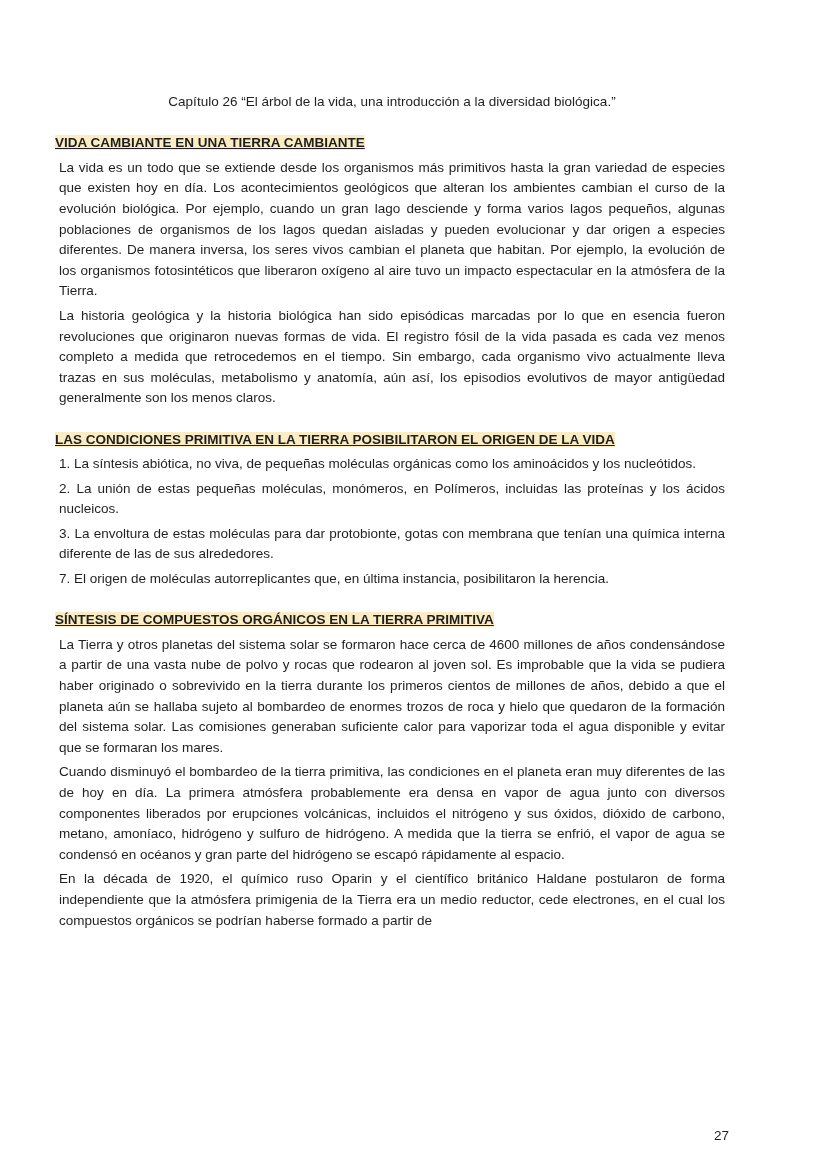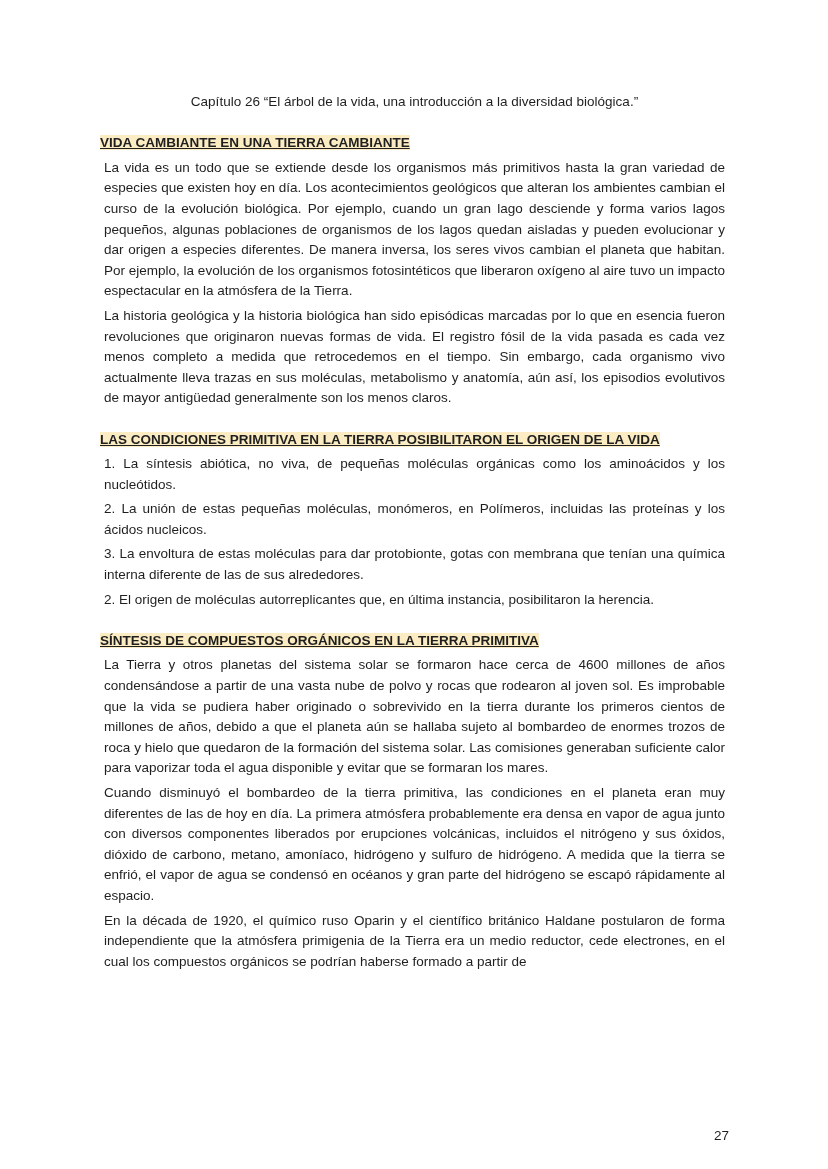--- a/index.html
+++ b/index.html
@@ -7,21 +7,21 @@
     padding: 0;
     background: #e8e8e8;
   }
   .page {
     width: 828px;
     height: 1169px;
     margin: 0 auto;
     position: relative;
     background: var(--paper, #ffffff);
     box-sizing: border-box;
-    padding: 92px 99px 0 100px;
+    padding: 92px 99px 0 55px;
     color: var(--ink, #1f1f1f);
     font-family: "Liberation Sans", sans-serif;
     font-size: 13.5px;
     line-height: 20.6px;
     overflow: hidden;
   }
   .doc-title {
     margin: 0 0 4px 0;
     text-align: center;
     font-weight: normal;
@@ -63,21 +63,21 @@
     <h2 class="heading"><span class="hl">VIDA CAMBIANTE EN UNA TIERRA CAMBIANTE</span></h2>
     <p class="body">La vida es un todo que se extiende desde los organismos más primitivos hasta la gran variedad de especies que existen hoy en día. Los acontecimientos geológicos que alteran los ambientes cambian el curso de la evolución biológica. Por ejemplo, cuando un gran lago desciende y forma varios lagos pequeños, algunas poblaciones de organismos de los lagos quedan aisladas y pueden evolucionar y dar origen a especies diferentes. De manera inversa, los seres vivos cambian el planeta que habitan. Por ejemplo, la evolución de los organismos fotosintéticos que liberaron oxígeno al aire tuvo un impacto espectacular en la atmósfera de la Tierra.</p>
     <p class="body">La historia geológica y la historia biológica han sido episódicas marcadas por lo que en esencia fueron revoluciones que originaron nuevas formas de vida. El registro fósil de la vida pasada es cada vez menos completo a medida que retrocedemos en el tiempo. Sin embargo, cada organismo vivo actualmente lleva trazas en sus moléculas, metabolismo y anatomía, aún así, los episodios evolutivos de mayor antigüedad generalmente son los menos claros.</p>
   </section>
 
   <section>
     <h2 class="heading"><span class="hl">LAS CONDICIONES PRIMITIVA EN LA TIERRA POSIBILITARON EL ORIGEN DE LA VIDA</span></h2>
     <p class="body">1. La síntesis abiótica, no viva, de pequeñas moléculas orgánicas como los aminoácidos y los nucleótidos.</p>
     <p class="body">2. La unión de estas pequeñas moléculas, monómeros, en Polímeros, incluidas las proteínas y los ácidos nucleicos.</p>
     <p class="body">3. La envoltura de estas moléculas para dar protobionte, gotas con membrana que tenían una química interna diferente de las de sus alrededores.</p>
-    <p class="body">2. El origen de moléculas autorreplicantes que, en última instancia, posibilitaron la herencia.</p>
+    <p class="body">7. El origen de moléculas autorreplicantes que, en última instancia, posibilitaron la herencia.</p>
   </section>
 
   <section>
     <h2 class="heading"><span class="hl">SÍNTESIS DE COMPUESTOS ORGÁNICOS EN LA TIERRA PRIMITIVA</span></h2>
     <p class="body">La Tierra y otros planetas del sistema solar se formaron hace cerca de 4600 millones de años condensándose a partir de una vasta nube de polvo y rocas que rodearon al joven sol. Es improbable que la vida se pudiera haber originado o sobrevivido en la tierra durante los primeros cientos de millones de años, debido a que el planeta aún se hallaba sujeto al bombardeo de enormes trozos de roca y hielo que quedaron de la formación del sistema solar. Las comisiones generaban suficiente calor para vaporizar toda el agua disponible y evitar que se formaran los mares.</p>
     <p class="body">Cuando disminuyó el bombardeo de la tierra primitiva, las condiciones en el planeta eran muy diferentes de las de hoy en día. La primera atmósfera probablemente era densa en vapor de agua junto con diversos componentes liberados por erupciones volcánicas, incluidos el nitrógeno y sus óxidos, dióxido de carbono, metano, amoníaco, hidrógeno y sulfuro de hidrógeno. A medida que la tierra se enfrió, el vapor de agua se condensó en océanos y gran parte del hidrógeno se escapó rápidamente al espacio.</p>
     <p class="body">En la década de 1920, el químico ruso Oparin y el científico británico Haldane postularon de forma independiente que la atmósfera primigenia de la Tierra era un medio reductor, cede electrones, en el cual los compuestos orgánicos se podrían haberse formado a partir de</p>
   </section>
 
   <div class="page-number">27</div>

